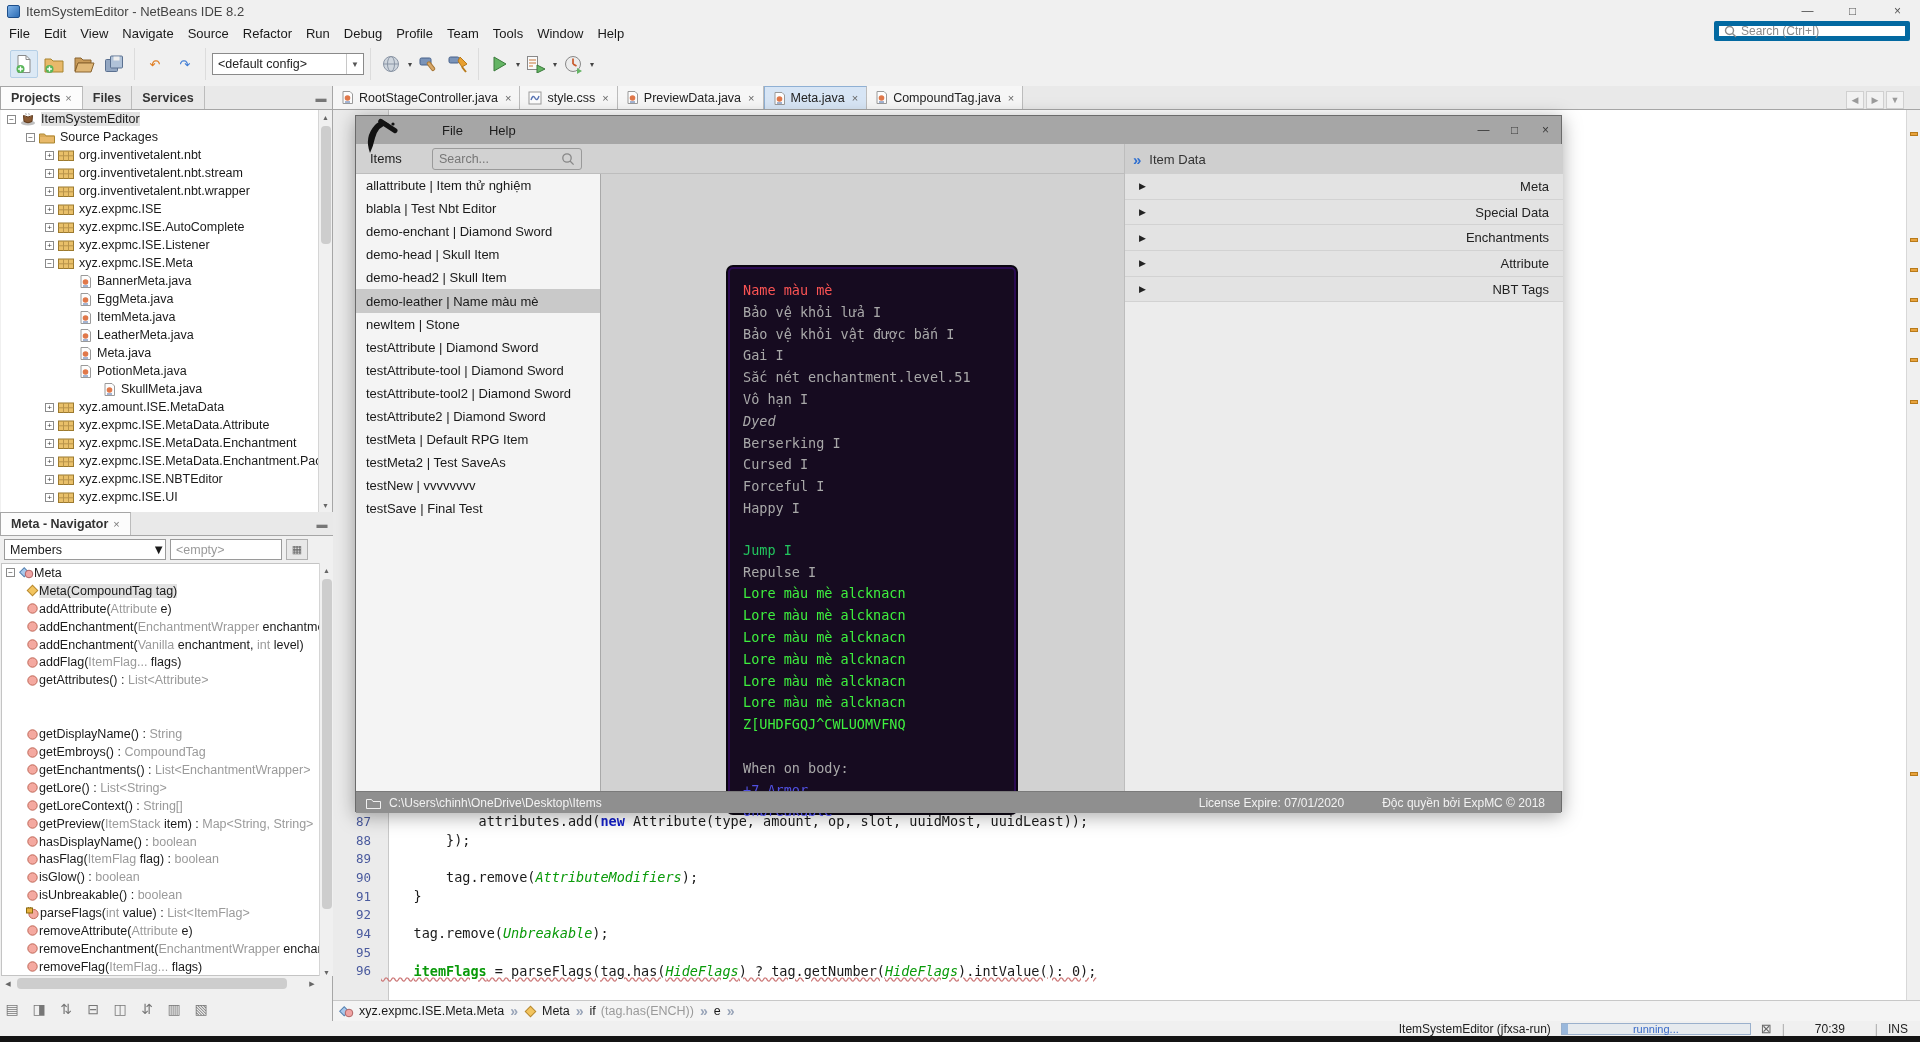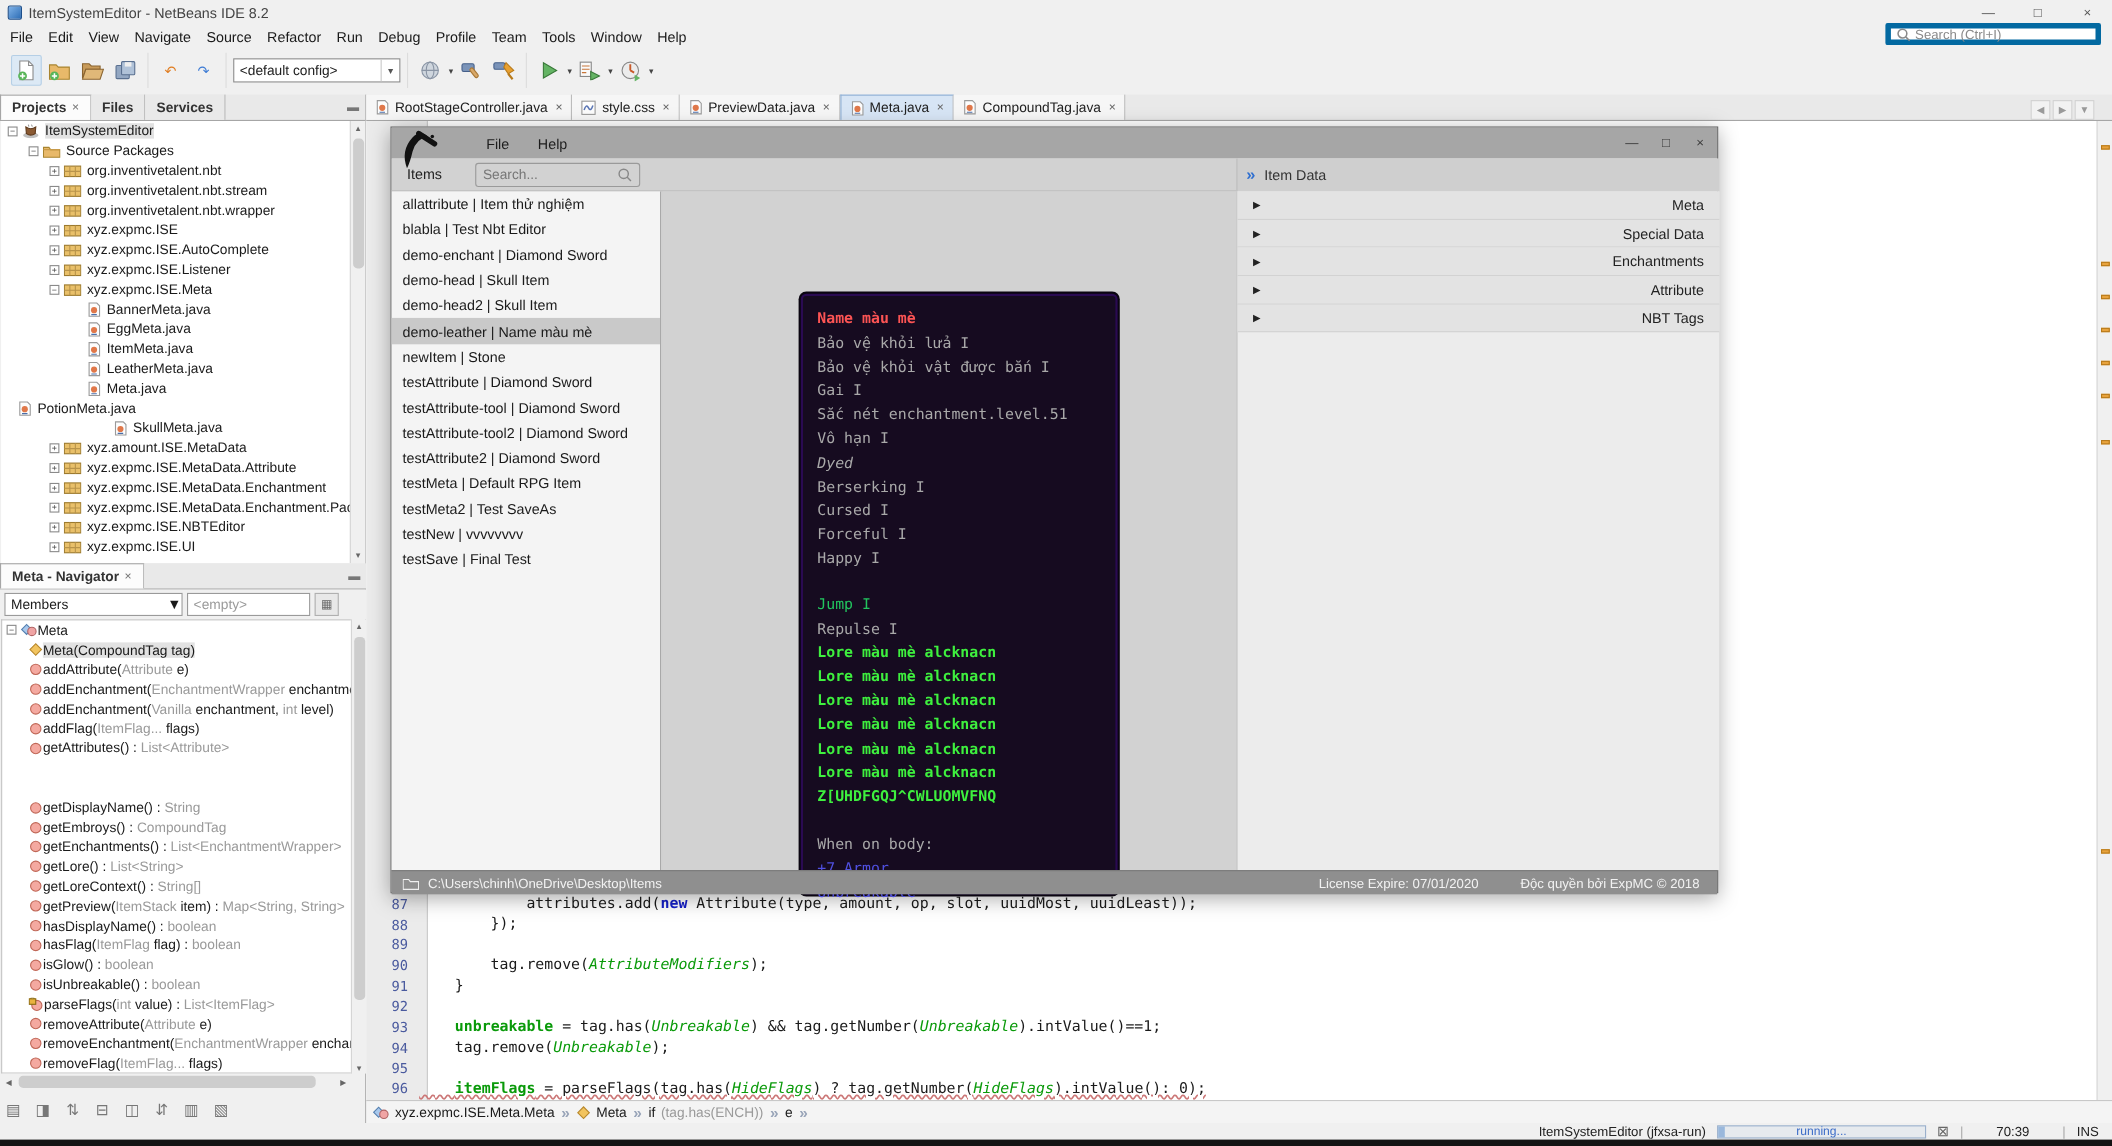--- a/index.html
+++ b/index.html
@@ -109,21 +109,21 @@
 .tw-list{position:absolute;left:0;top:0;width:245px;height:617px;background:#f4f4f4;border-right:1px solid #a9a9a9;overflow:hidden;}
 .item-row{height:23.1px;display:flex;align-items:center;padding-left:10px;font-size:13px;color:#1a1a1a;white-space:nowrap;}
 .item-row.sel{background:#c9c9c9;}
 .tw-preview{position:absolute;left:246px;top:0;width:522px;height:617px;background:#d2d2d2;}
 .tw-data{position:absolute;left:768px;top:0;width:439px;height:617px;background:#ececec;border-left:1px solid #bdbdbd;}
 .idrow{height:25.7px;background:#e3e3e3;border-bottom:1px solid #d2d2d2;display:flex;align-items:center;padding:0 14px;}
 .idrow .arr{font-size:9px;color:#222;}
 .idrow .t{flex:1;text-align:right;font-size:13px;color:#222;}
 .tooltip{position:absolute;left:126px;top:93px;width:288px;height:546px;background:#160b20;border:2px solid #2a0a52;border-radius:5px;box-shadow:0 0 0 2px #0a0510;padding:11px 13px;font-family:"DejaVu Sans Mono",monospace;font-size:13.5px;}
 .tt-line{height:21.8px;white-space:nowrap;line-height:21.8px;}
-.tt-line.b{font-weight:bold;}
+.tt-line.b{font-weight:normal;}
 .tt-line.i{font-style:italic;}
 .tw-status{position:absolute;left:0;top:675px;width:100%;height:22px;background:#8f8f8f;border-top:1px solid #7a7a7a;display:flex;align-items:center;gap:8px;padding:0 10px;color:#f2f2f2;font-size:12px;}
 .tw-status .lic{margin-left:auto;}
 .tw-status .cpy{margin-left:30px;margin-right:6px;}
 </style>
 </head>
 <body>
 
 <div class="abs titlebar">
   <span class="nb-cube"></span>
@@ -416,21 +416,21 @@
         <span style="width: 15px;"></span>
         <span class="ic">
           <svg width="13" height="15">
             <path d="M2 1.5 h7 l2.5 2.5 v9.5 h-9.5z" fill="#fdfdfd" stroke="#9a9a9a"></path>
             <circle cx="6.5" cy="8" r="2.8" fill="#e0784a"></circle>
             <path d="M4 12 h5" stroke="#4a6da8"></path>
           </svg>
         </span>
         <span class="lbl">Meta.java</span>
       </div>
-      <div class="row" style="">
+      <div class="row" style="padding-left: 63px;">
         <span style="width: 15px;"></span>
         <span class="ic">
           <svg width="13" height="15">
             <path d="M2 1.5 h7 l2.5 2.5 v9.5 h-9.5z" fill="#fdfdfd" stroke="#9a9a9a"></path>
             <circle cx="6.5" cy="8" r="2.8" fill="#e0784a"></circle>
             <path d="M4 12 h5" stroke="#4a6da8"></path>
           </svg>
         </span>
         <span class="lbl">PotionMeta.java</span>
       </div>
@@ -834,24 +834,20 @@
         <span class="ln">90</span>
         <span class="ct"><span class="tk-p">        tag.remove(</span><span class="tk-g">AttributeModifiers</span><span class="tk-p">);</span></span>
       </div>
       <div class="code-line">
         <span class="ln">91</span>
         <span class="ct"><span class="tk-p">    }</span></span>
       </div>
       <div class="code-line">
         <span class="ln">92</span>
         <span class="ct"></span>
-      </div>
-      <div class="code-line">
-        <span class="ln">93</span>
-        <span class="ct"><span class="tk-p">    </span><span class="tk-f">unbreakable</span><span class="tk-p"> = tag.has(</span><span class="tk-g">Unbreakable</span><span class="tk-p">) &amp;&amp; tag.getNumber(</span><span class="tk-g">Unbreakable</span><span class="tk-p">).intValue()==1;</span></span>
       </div>
       <div class="code-line">
         <span class="ln">94</span>
         <span class="ct"><span class="tk-p">    tag.remove(</span><span class="tk-g">Unbreakable</span><span class="tk-p">);</span></span>
       </div>
       <div class="code-line">
         <span class="ln">95</span>
         <span class="ct"></span>
       </div>
       <div class="code-line warn">

